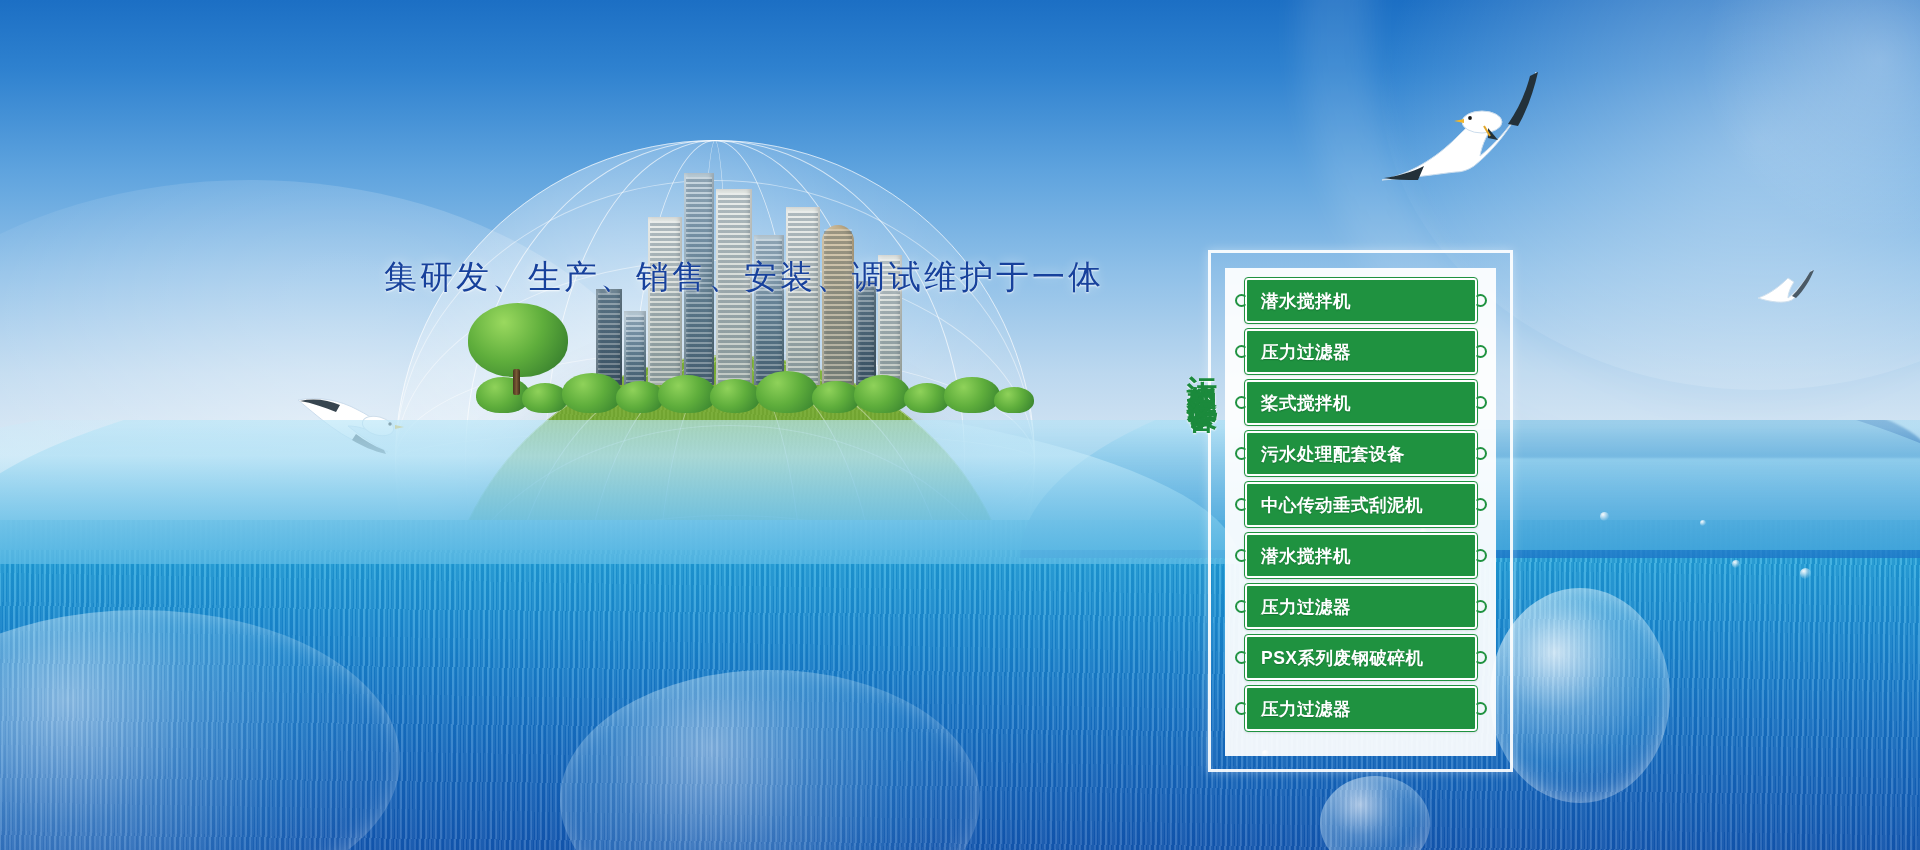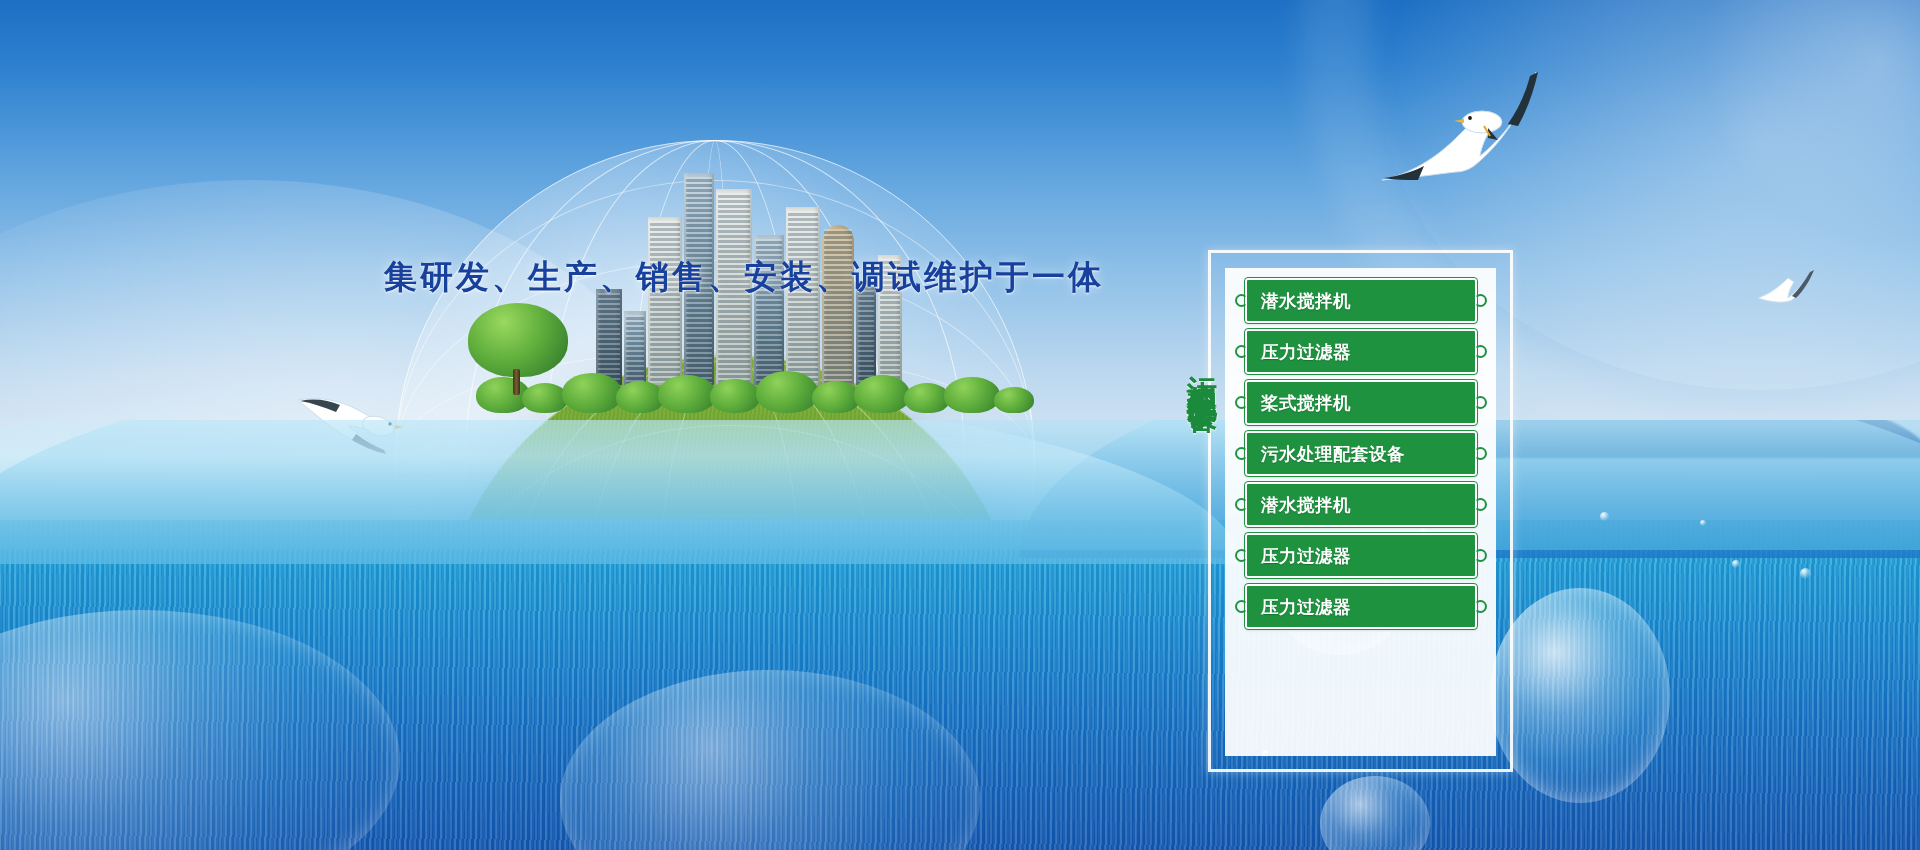--- a/index.html
+++ b/index.html
@@ -159,21 +159,21 @@
     position:absolute; border-radius:50%;
     background:radial-gradient(circle at 36% 30%, rgba(255,255,255,.85) 0%, rgba(210,240,252,.40) 32%, rgba(120,200,240,.22) 58%, rgba(255,255,255,.06) 76%, rgba(255,255,255,0) 100%);
     box-shadow:inset 0 0 22px rgba(255,255,255,.55);
   }
   .bub { position:absolute; border-radius:50%;
     background:radial-gradient(circle at 34% 28%, rgba(255,255,255,.95), rgba(255,255,255,.25) 55%, rgba(255,255,255,0) 78%); }
 
   
   .headline {
     position:absolute; left:384px; top:255px; width:800px;
-    font-size:33px; font-weight:bold; letter-spacing:3px; white-space:nowrap;
+    font-size:33px; font-weight:normal; letter-spacing:3px; white-space:nowrap;
     color:#17419c;
     text-shadow:0 1px 2px rgba(255,255,255,.85), 0 0 12px rgba(255,255,255,.55);
   }
   .subline {
     position:absolute; left:382px; top:305px; width:820px;
     font-size:42px; font-weight:bold; letter-spacing:0px; white-space:nowrap;
     color:#f79626;
     text-shadow:0 1px 2px rgba(255,255,255,.70), 0 0 14px rgba(255,255,255,.40);
   }
 
@@ -361,28 +361,38 @@
       <span>桨式搅拌机</span>
       <div class="knob r"></div>
     </div>
     <div class="gbtn">
       <div class="knob l"></div>
       <span>污水处理配套设备</span>
       <div class="knob r"></div>
     </div>
     <div class="gbtn">
       <div class="knob l"></div>
+      <span>中心传动垂式刮泥机</span>
+      <div class="knob r"></div>
+    </div>
+    <div class="gbtn">
+      <div class="knob l"></div>
       <span>潜水搅拌机</span>
       <div class="knob r"></div>
     </div>
     <div class="gbtn">
       <div class="knob l"></div>
       <span>压力过滤器</span>
       <div class="knob r"></div>
     </div>
     <div class="gbtn">
       <div class="knob l"></div>
+      <span>PSX系列废钢破碎机</span>
+      <div class="knob r"></div>
+    </div>
+    <div class="gbtn">
+      <div class="knob l"></div>
       <span>压力过滤器</span>
       <div class="knob r"></div>
     </div>
   </div>
 
 </div>
 
 </body></html>

